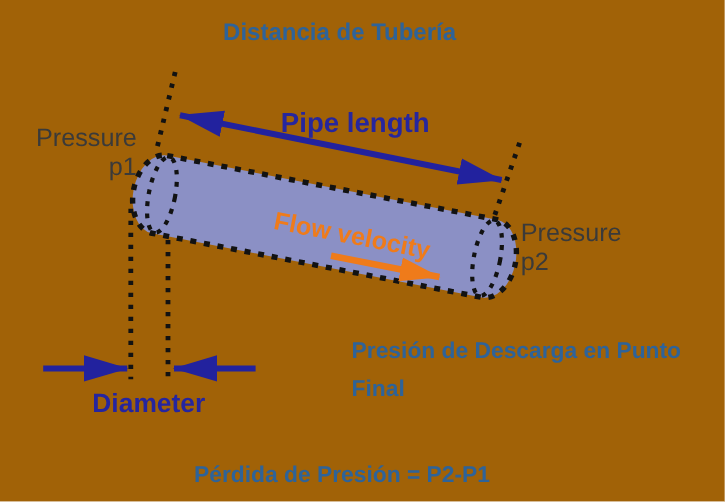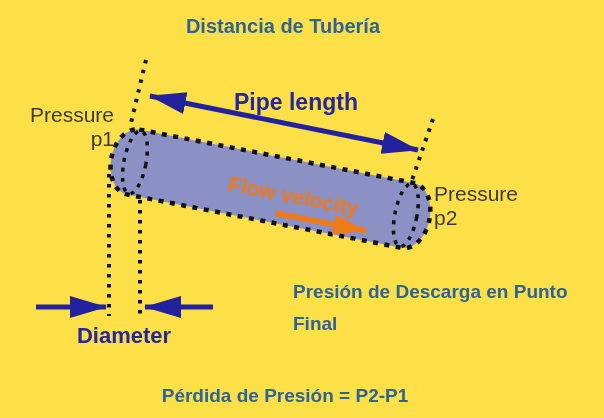--- a/index.html
+++ b/index.html
@@ -1,20 +1,20 @@
 <!DOCTYPE html>
 <html><head>
 <meta charset="utf-8">
 <style>
   html, body { margin: 0; padding: 0; background: #ffffff; }
   .stage {
     position: relative;
     width: 604px;
     height: 418px;
-    background: #fde047;
+    background: #a16207;
     overflow: hidden;
     font-family: "Liberation Sans", sans-serif;
   }
   svg { display: block; }
 
   
   .t-title    { font: bold 20px "Liberation Sans", sans-serif; fill: #2e6399; }
   .t-heading  { font: bold 19px "Liberation Sans", sans-serif; fill: #2e6399; }
   .t-navy     { font: bold 23px "Liberation Sans", sans-serif; fill: #26269e; }
   .t-diameter { font: bold 22px "Liberation Sans", sans-serif; fill: #2525a0; }

